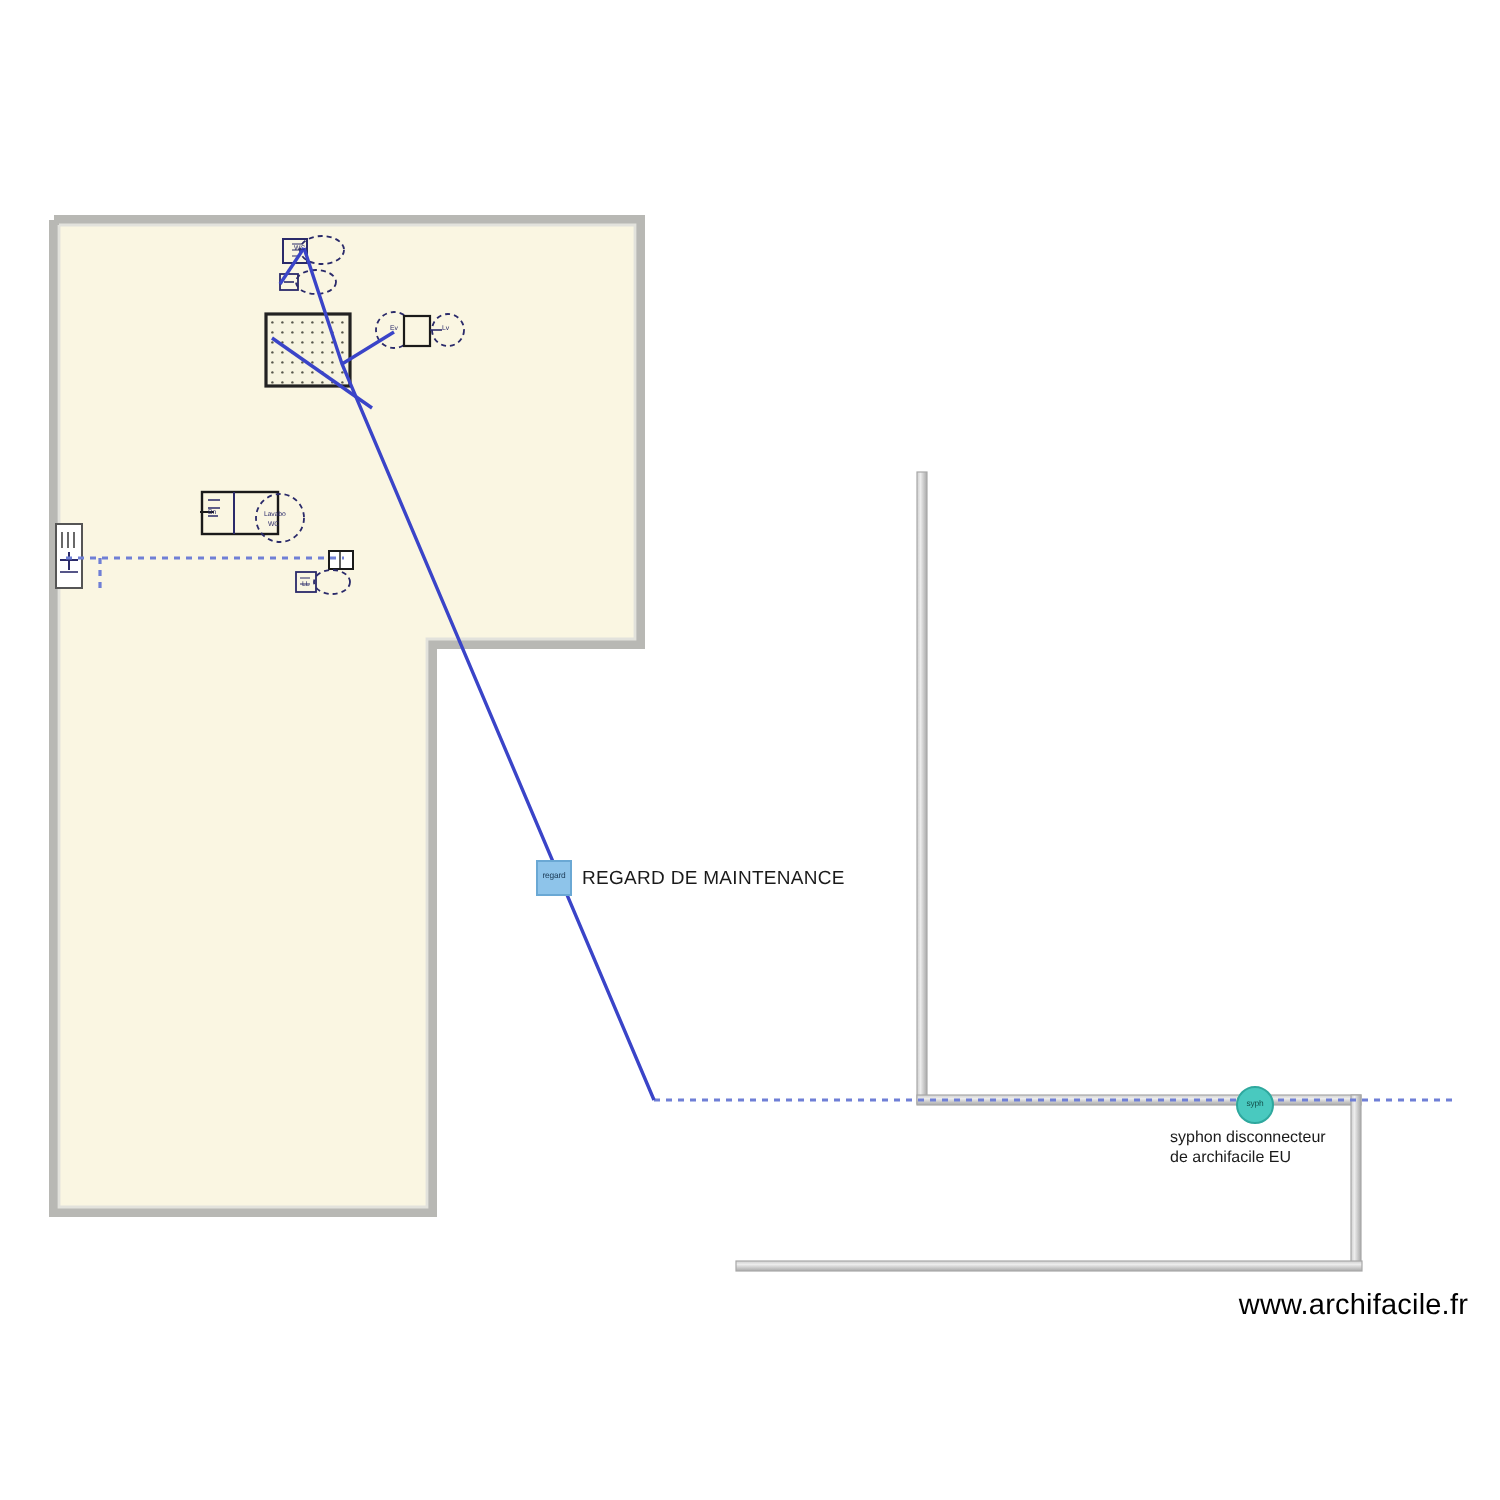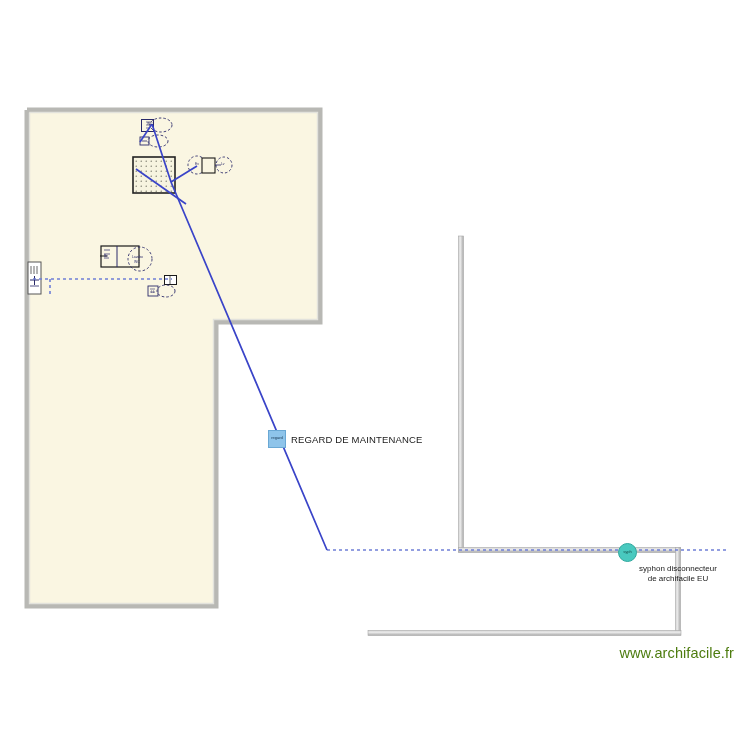--- a/index.html
+++ b/index.html
@@ -57,33 +57,32 @@
     top: 435px;
     font-size: 9.5px;
     letter-spacing: 0.15px;
     font-weight: 400;
   }
 
   .lbl-syphon {
     left: 585px;
     top: 564px;
     font-size: 8px;
-    text-align: center;
+    text-align: left;
     width: 90px;
     white-space: normal;
     line-height: 1.22;
-    margin-left: 48px;
   }
 
   .watermark {
     position: absolute;
     right: 16px;
     top: 645px;
     font-size: 14.5px;
-    color: #4d7c0f;
+    color: #000000;
     letter-spacing: 0.1px;
   }
 
   
   .marker-regard {
     position: absolute;
     left: 268px;
     top: 430px;
     width: 18px;
     height: 18px;

